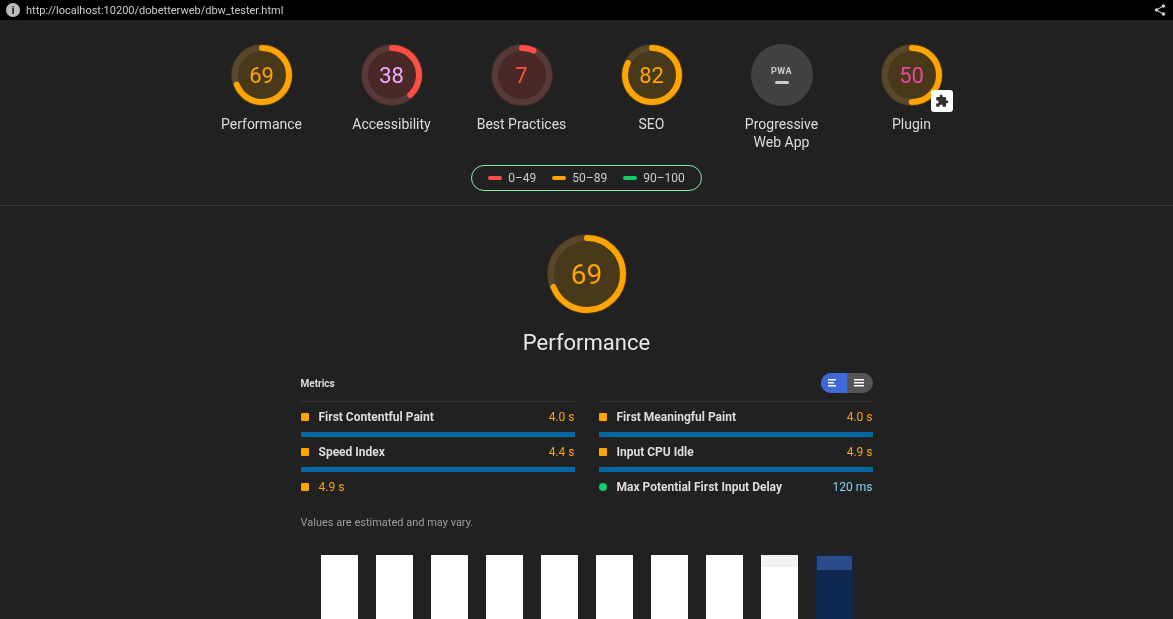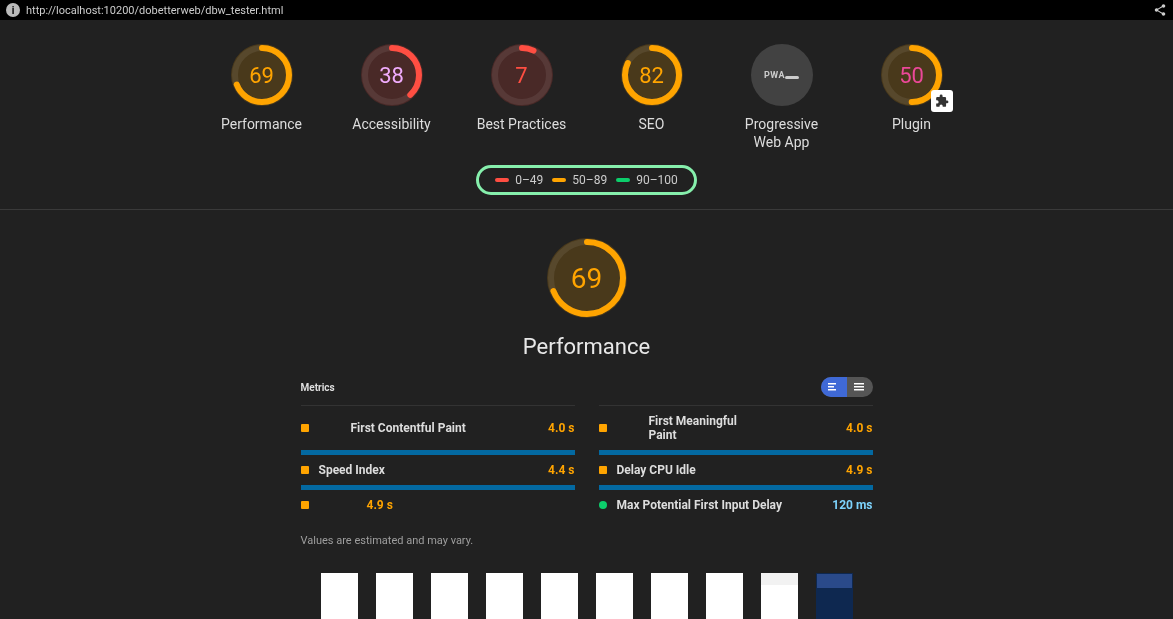--- a/index.html
+++ b/index.html
@@ -24,53 +24,53 @@
   .gauges{display:flex;justify-content:center;gap:40px;padding:24px 0 14px;}
   .gauge{display:flex;flex-direction:column;align-items:center;width:90px;cursor:pointer;}
   .gauge-label{margin-top:10px;font-size:14px;color:#ddd;text-align:center;line-height:1.25;}
   .gauge-wrap{position:relative;width:62px;height:62px;}
   .gauge-wrap.big{width:80px;height:80px;}
   .gauge-svg{transform:rotate(-90deg);}
   .gauge-bg{fill:none;stroke:rgba(255,255,255,.08);stroke-width:6;}
   .gauge-arc{fill:none;stroke-width:6;stroke-linecap:round;}
   .gauge-score{position:absolute;inset:0;display:flex;align-items:center;justify-content:center;font-size:22px;font-weight:400;}
   .gauge-wrap.big .gauge-score{font-size:28px;}
-  .pwa-circle{width:62px;height:62px;border-radius:50%;background:#424242;display:flex;flex-direction:row;align-items:center;justify-content:center;color:#ccc;}
+  .pwa-circle{width:62px;height:62px;border-radius:50%;background:#424242;display:flex;flex-direction:column;align-items:center;justify-content:center;color:#ccc;}
   .pwa-text{font-size:9px;font-weight:700;letter-spacing:.5px;}
   .pwa-dash{width:14px;height:3px;background:#ccc;margin-top:5px;border-radius:2px;}
   .plugin-badge{position:absolute;right:-10px;bottom:-6px;width:22px;height:22px;background:#fff;border-radius:3px;display:flex;align-items:center;justify-content:center;}
   .plugin-badge svg{width:14px;height:14px;fill:#333;}
   
   .legend{display:flex;justify-content:center;margin-bottom:14px;}
-  .legend-inner{display:flex;align-items:center;gap:9px;border:3px solid #86efac;border-radius:18px;padding:5px 16px;font-size:12px;color:#ccc;}
+  .legend-inner{display:flex;align-items:center;gap:16px;border:1px solid #86efac;border-radius:18px;padding:5px 16px;font-size:12px;color:#ccc;}
   .legend-item{display:flex;align-items:center;gap:6px;}
   .legend-swatch{width:14px;height:4px;border-radius:2px;}
   
   .hr{height:1px;background:var(--divider);}
   
   .perf{display:flex;flex-direction:column;align-items:center;padding-top:28px;}
   .perf-title{font-size:22px;margin-top:16px;margin-bottom:18px;}
   
   .gauge-tint{position:absolute;inset:0;border-radius:50%;opacity:.18;}
   
   .metrics-block{width:572px;}
   .metrics-head{display:flex;align-items:center;justify-content:space-between;margin-bottom:8px;}
   .metrics-title{font-size:10px;font-weight:700;color:#ddd;}
   .view-toggle{display:flex;background:#555;border-radius:14px;overflow:hidden;}
   .view-toggle .btn{width:26px;height:20px;display:flex;align-items:center;justify-content:center;cursor:pointer;}
   .view-toggle .btn.active{background:var(--blue);}
   .view-toggle svg{width:12px;height:10px;fill:#fff;}
   .metrics-grid{display:grid;grid-template-columns:1fr 1fr;column-gap:24px;}
   .metric-row{display:flex;align-items:center;border-top:5px solid #0369a1;padding:8px 0;font-size:12px;}
-  .metric-row:nth-child(-n+2){border-top:1px solid #333;gap:32px;}
+  .metric-row:nth-child(-n+2){border-top:1px solid #333;}
   .metric-dot{width:8px;height:8px;margin-right:10px;}
   .metric-dot.square{border-radius:1px;}
   .metric-dot.circle{border-radius:50%;}
   .metric-name{flex:1;color:#ddd;font-weight:700;}
-  .metric-val{font-weight:700;margin-left:48px;}
+  .metric-val{font-weight:400;}
   .metrics-note{text-align:left;font-size:11px;color:var(--text-dim);margin-top:14px;width:572px;}
   
   .filmstrip{display:flex;gap:18px;margin-top:26px;}
   .fs-frame{width:37px;height:65px;background:#fff;}
   .fs-frame.late1{background:linear-gradient(#f2f2f2 0 18%,#fff 18% 100%);}
   .fs-frame.late2{background:linear-gradient(#2a4a8a 0 22%,#0e2850 22% 100%);border:1px solid #0e2850;}
 </style>
 </head>
 <body>
 
@@ -189,21 +189,21 @@
           <span class="metric-name">First Meaningful Paint</span>
           <span class="metric-val" style="color:#ffa400">4.0 s</span>
         </div>
         <div class="metric-row">
           <span class="metric-dot square" style="background:#ffa400"></span>
           <span class="metric-name">Speed Index</span>
           <span class="metric-val" style="color:#ffa400">4.4 s</span>
         </div>
         <div class="metric-row">
           <span class="metric-dot square" style="background:#ffa400"></span>
-          <span class="metric-name">Delay CPU Idle</span>
+          <span class="metric-name">Input CPU Idle</span>
           <span class="metric-val" style="color:#ffa400">4.9 s</span>
         </div>
         <div class="metric-row">
           <span class="metric-dot square" style="background:#ffa400"></span>
           <span class="metric-val" style="color:#ffa400">4.9 s</span>
         </div>
         <div class="metric-row">
           <span class="metric-dot circle" style="background:#0cce6b"></span>
           <span class="metric-name">Max Potential First Input Delay</span>
           <span class="metric-val" style="color:#7dd3fc">120 ms</span>

